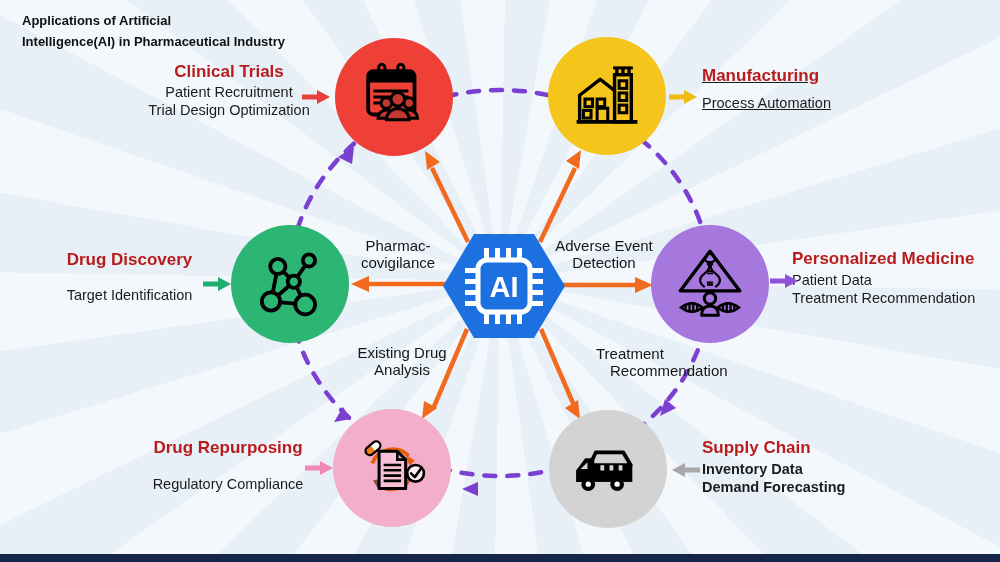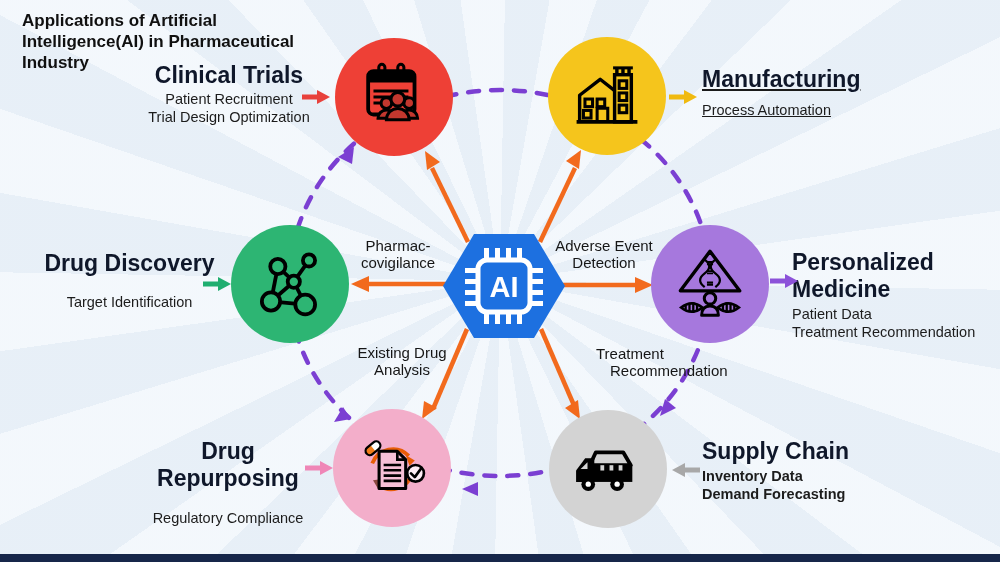--- a/index.html
+++ b/index.html
@@ -17,26 +17,26 @@
           display:flex; align-items:center; justify-content:center; }
   .node svg { width:76px; height:76px; }
   .n-red    { left:335px; top:38px;  background:#ee4036; }
   .n-yellow { left:548px; top:37px;  background:#f5c51c; }
   .n-green  { left:231px; top:225px; background:#2db573; }
   .n-purple { left:651px; top:225px; background:#a678dd; }
   .n-pink   { left:333px; top:409px; background:#f3aeca; }
   .n-gray   { left:549px; top:410px; background:#d3d3d3; }
 
   .lbl { position:absolute; }
-  .lbl h2 { font-size:23px; font-weight:bold; color:#0f172a; }
+  .lbl h2 { font-size:17px; font-weight:bold; color:#b91c1c; }
   .lbl p  { font-size:14.5px; line-height:17.5px; color:#1c1c1c; }
   .t-center { text-align:center; }
 
   .title { position:absolute; left:22px; top:10px; width:340px;
-           font-size:17px; font-weight:bold; line-height:21px; color:#101010; }
+           font-size:13px; font-weight:bold; line-height:21px; color:#101010; }
 
   .l-clinical     { left:124px; top:62px;  width:210px; }
   .l-clinical p   { margin-top:2px; }
   .l-manufacturing{ left:702px; top:66px;text-decoration:underline; }
   .l-manufacturing p { margin-top:9px; }
   .l-discovery    { left:37px;  top:250px; width:185px; }
   .l-discovery p  { margin-top:17px; }
   .l-personalized { left:792px; top:249px; }
   .l-personalized p { margin-top:3px; }
   .l-repurposing  { left:133px; top:438px; width:190px; }

